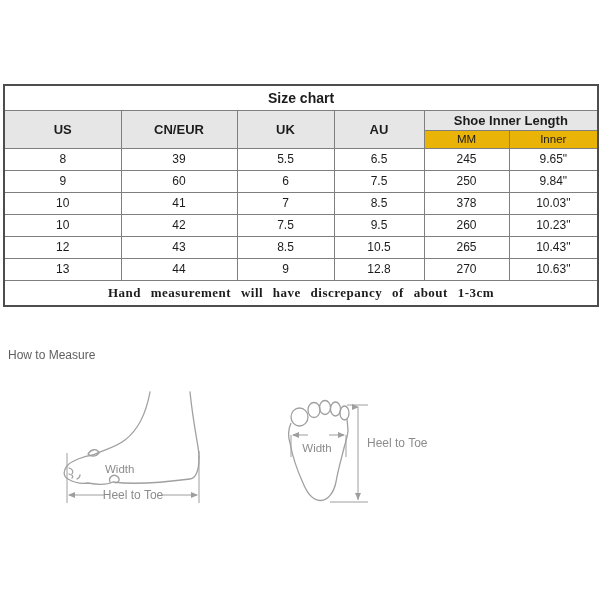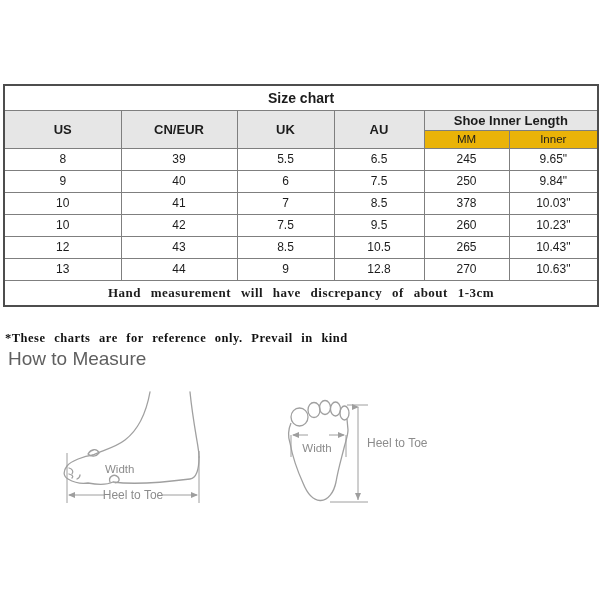--- a/index.html
+++ b/index.html
@@ -63,21 +63,21 @@
     font-family: "Liberation Serif", serif;
     font-weight: bold;
     font-size: 12.5px;
     color: #111111;
     letter-spacing: 0.5px;
     word-spacing: 5px;
     white-space: nowrap;
   }
   .htm-heading {
     position: absolute; left: 8px; top: 348px;
-    font-size: 19px; color: #5f5f5f;
+    font-size: 12px; color: #5f5f5f;
   }
   .htm-instruction {
     position: absolute; left: 8px; top: 370px;
     font-size: 12.5px; color: #6e6e6e;
   }
   .htm-caption {
     position: absolute; left: 0; top: 510px; width: 580px;
     text-align: center;
     font-size: 13px; color: #3a3a3a;
   }
@@ -120,21 +120,21 @@
       <tr class="data-row">
         <td>8</td>
         <td>39</td>
         <td>5.5</td>
         <td>6.5</td>
         <td>245</td>
         <td>9.65"</td>
       </tr>
       <tr class="data-row">
         <td>9</td>
-        <td>40</td>
+        <td>60</td>
         <td>6</td>
         <td>7.5</td>
         <td>250</td>
         <td>9.84"</td>
       </tr>
       <tr class="data-row">
         <td>10</td>
         <td>41</td>
         <td>7</td>
         <td>8.5</td>
@@ -165,21 +165,20 @@
         <td>270</td>
         <td>10.63"</td>
       </tr>
       <tr class="footnote-row">
         <td colspan="6">Hand measurement will have discrepancy of about 1-3cm</td>
       </tr>
     </tbody>
       </table>
   </div>
 
-  <div class="disclaimer">*These charts are for reference only. Prevail in kind</div>
   <div class="htm-heading">How to Measure</div>
 
   <svg class="svg-side" width="160" height="122" viewBox="0 0 160 122">
     <defs>
       <marker id="arwL" markerWidth="8" markerHeight="8" refX="1" refY="3" orient="auto" markerUnits="userSpaceOnUse">
         <path d="M7,0 L0,3 L7,6 Z" fill="#9e9e9e"></path>
       </marker>
       <marker id="arwR" markerWidth="8" markerHeight="8" refX="6" refY="3" orient="auto" markerUnits="userSpaceOnUse">
         <path d="M0,0 L7,3 L0,6 Z" fill="#9e9e9e"></path>
       </marker>

